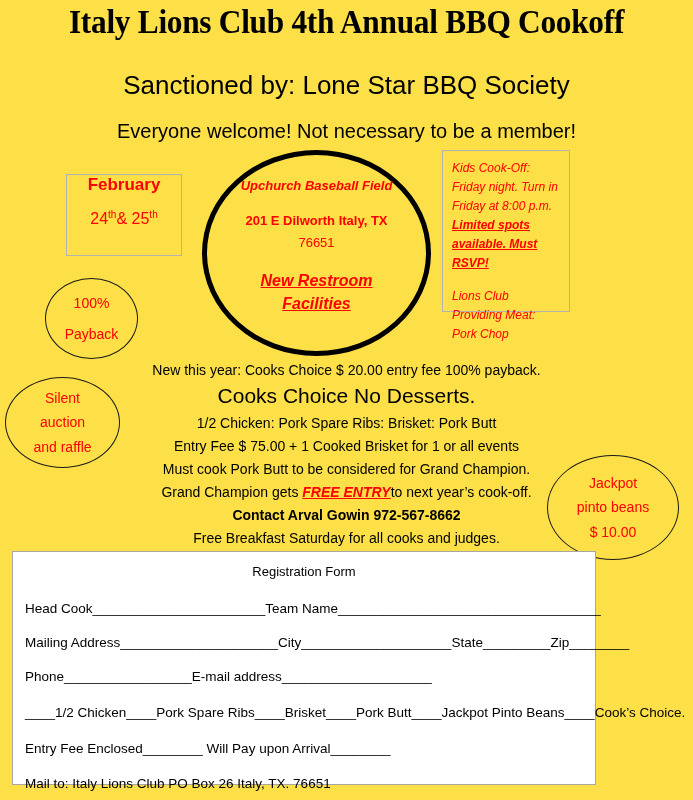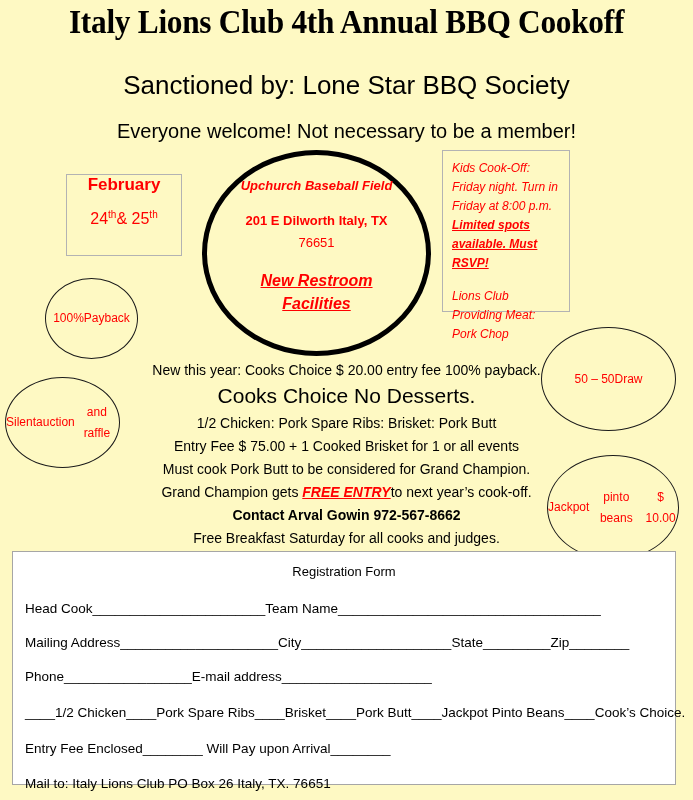--- a/index.html
+++ b/index.html
@@ -9,21 +9,21 @@
   }
   body {
     font-family: "Liberation Sans", sans-serif;
     color: #000000;
   }
   #page {
     position: relative;
     width: 693px;
     height: 800px;
     overflow: hidden;
-    background: #fef9c3;
+    background: #fde047;
   }
 
   
   .title {
     position: absolute;
     left: 0;
     top: 4px;
     width: 693px;
     text-align: center;
     font-family: "Liberation Serif", serif;
@@ -145,24 +145,24 @@
 
   
   .oval {
     position: absolute;
     border: 1px solid #1a1a1a;
     border-radius: 50%;
     box-sizing: border-box;
     color: #ff0000;
     text-align: center;
     display: flex;
-    flex-direction: row;
+    flex-direction: column;
     align-items: center;
     justify-content: center;
-    font-size: 12px;
+    font-size: 14px;
   }
   .oval div { line-height: 1.75; }
 
   #oval-payback { left: 45px;  top: 278px; width: 93px;  height: 81px; }
   #oval-payback .sp { height: 6px; }
   #oval-silent  { left: 5px;   top: 377px; width: 115px; height: 91px; }
   #oval-5050    { left: 541px; top: 327px; width: 135px; height: 104px; }
   #oval-5050 .sp { height: 8px; }
   #oval-jackpot { left: 547px; top: 455px; width: 132px; height: 105px; }
 
@@ -188,21 +188,21 @@
     font-weight: bold;
     font-style: italic;
     text-decoration: underline;
   }
 
   
   .form-box {
     position: absolute;
     left: 12px;
     top: 551px;
-    width: 664px;
+    width: 584px;
     height: 234px;
     border: 1px solid #a6a6a6;
     box-sizing: border-box;
     background: #ffffff;
   }
   .form-title {
     text-align: center;
     font-size: 13px;
     margin-top: 12px;
   }
@@ -250,25 +250,20 @@
     <div class="sp"></div>
     <div>Payback</div>
   </div>
 
   <div class="oval" id="oval-silent">
     <div>Silent</div>
     <div>auction</div>
     <div>and raffle</div>
   </div>
 
-  <div class="oval" id="oval-5050">
-    <div>50 – 50</div>
-    <div class="sp"></div>
-    <div>Draw</div>
-  </div>
 
   <div class="oval" id="oval-jackpot">
     <div>Jackpot</div>
     <div>pinto beans</div>
     <div>$ 10.00</div>
   </div>
 
   <div class="body-block">
     <div class="newyear">New this year: Cooks Choice $ 20.00 entry fee 100% payback.</div>
     <div class="cooks">Cooks Choice No Desserts.</div>

